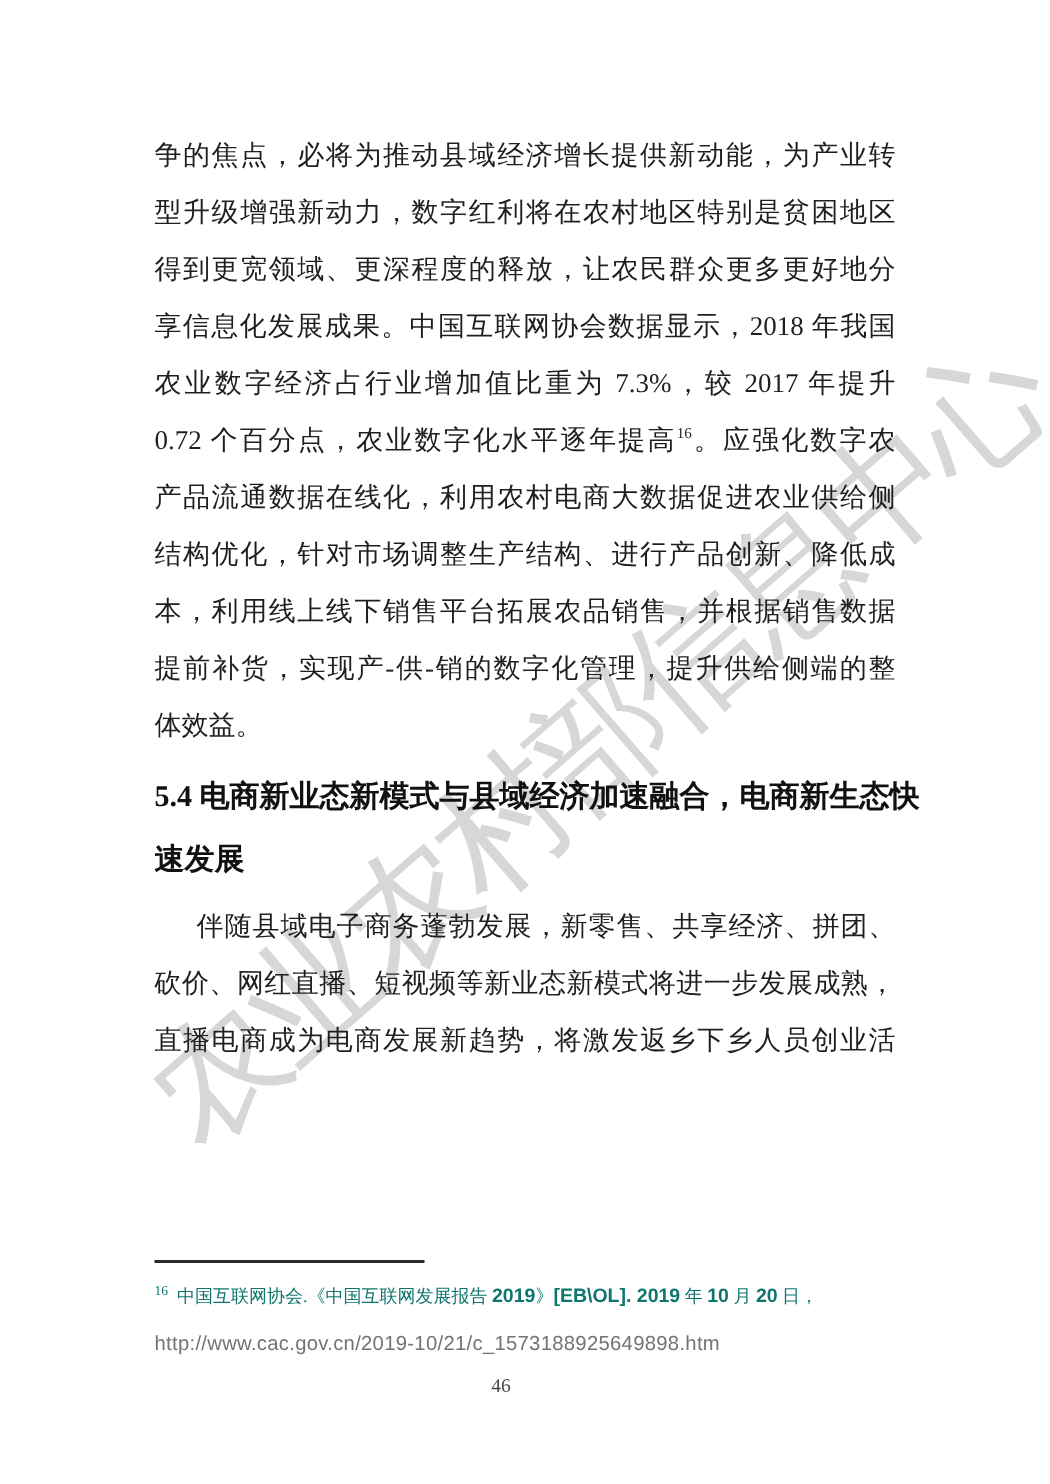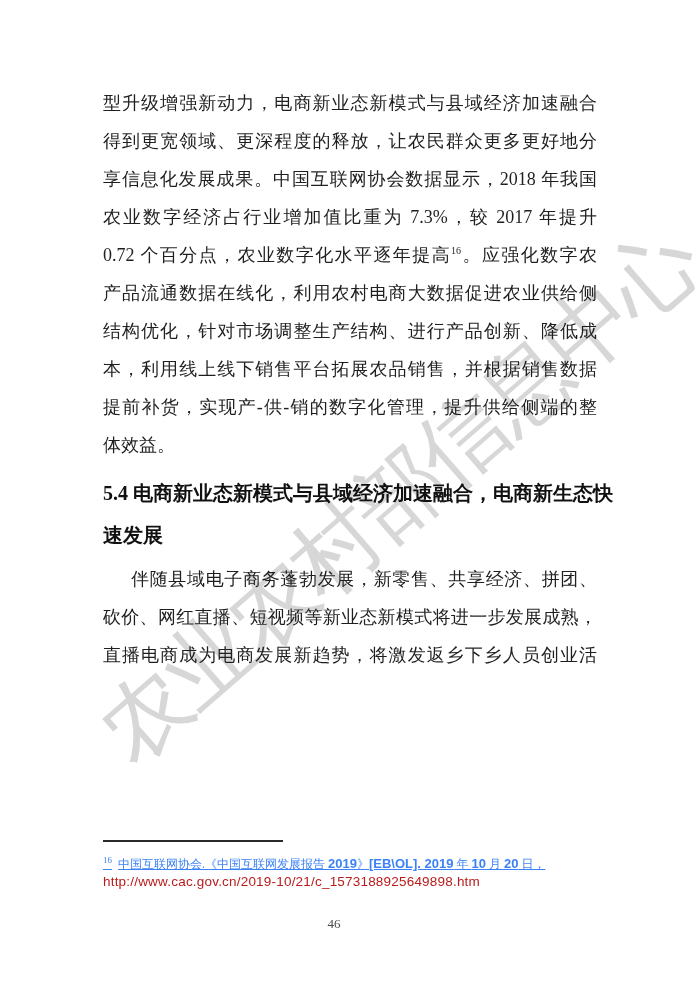--- a/index.html
+++ b/index.html
@@ -82,38 +82,38 @@
   }
   .fn-rule {
     width: 180px;
     height: 0;
     border-top: 2px solid #2a2a2a;
     margin-bottom: 12px;
   }
   .fn-text {
     font-size: 12px;
     line-height: 20px;
-    color: #3b82f6;
-    text-decoration: underline;
+    color: #0f766e;
   }
   .fn-text sup {
     font-size: 9px;
     vertical-align: super;
     line-height: 0;
     margin-right: 6px;
   }
   .fn-text .num {
     font-family: "Liberation Sans", "DejaVu Sans", sans-serif;
     font-weight: 700;
     font-size: 13px;
   }
   .fn-url {
+    margin-top: 14px;
     font-family: "Liberation Sans", "DejaVu Sans", sans-serif;
     font-size: 13.5px;
-    color: #b91c1c;
+    color: #737373;
     letter-spacing: 0.2px;
   }
   .page-number {
     position: absolute;
     left: 0;
     top: 916px;
     width: 668px;
     text-align: center;
     font-size: 13px;
     color: #4a4a4a;
@@ -123,21 +123,22 @@
 </head>
 <body>
 
 <div class="page">
 
   <div class="watermark">农业农村部信息中心</div>
 
   <div class="content">
 
     <div class="para">
-      <div class="line">型升级增强新动力，电商新业态新模式与县域经济加速融合</div>
+      <div class="line">争的焦点，必将为推动县域经济增长提供新动能，为产业转</div>
+      <div class="line">型升级增强新动力，数字红利将在农村地区特别是贫困地区</div>
       <div class="line">得到更宽领域、更深程度的释放，让农民群众更多更好地分</div>
       <div class="line">享信息化发展成果。中国互联网协会数据显示，2018 年我国</div>
       <div class="line">农业数字经济占行业增加值比重为 7.3%，较 2017 年提升</div>
       <div class="line"><span>0.72 个百分点，农业数字化水平逐年提高</span><sup>16</sup><span>。应强化数字农</span></div>
       <div class="line">产品流通数据在线化，利用农村电商大数据促进农业供给侧</div>
       <div class="line">结构优化，针对市场调整生产结构、进行产品创新、降低成</div>
       <div class="line">本，利用线上线下销售平台拓展农品销售，并根据销售数据</div>
       <div class="line">提前补货，实现产-供-销的数字化管理，提升供给侧端的整</div>
       <div class="line short">体效益。</div>
     </div>

